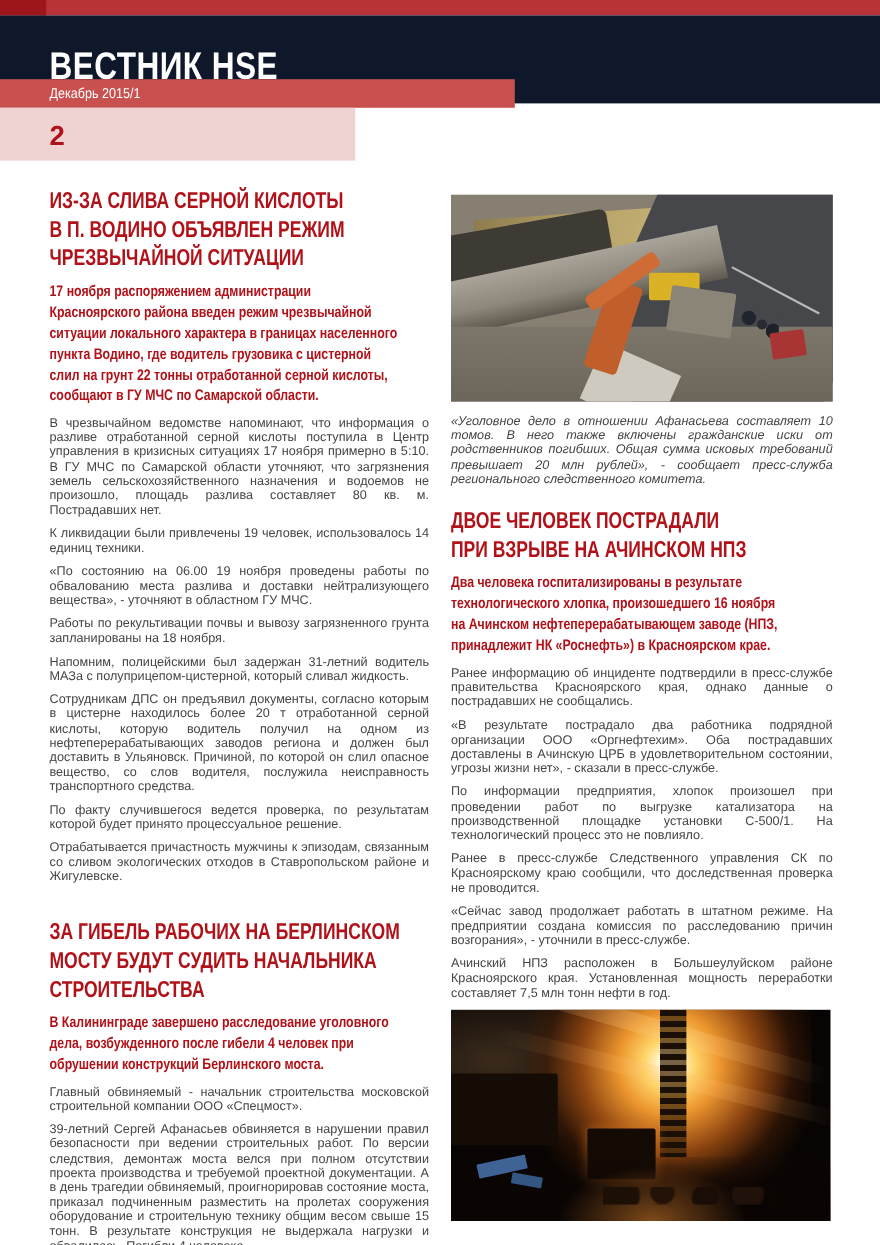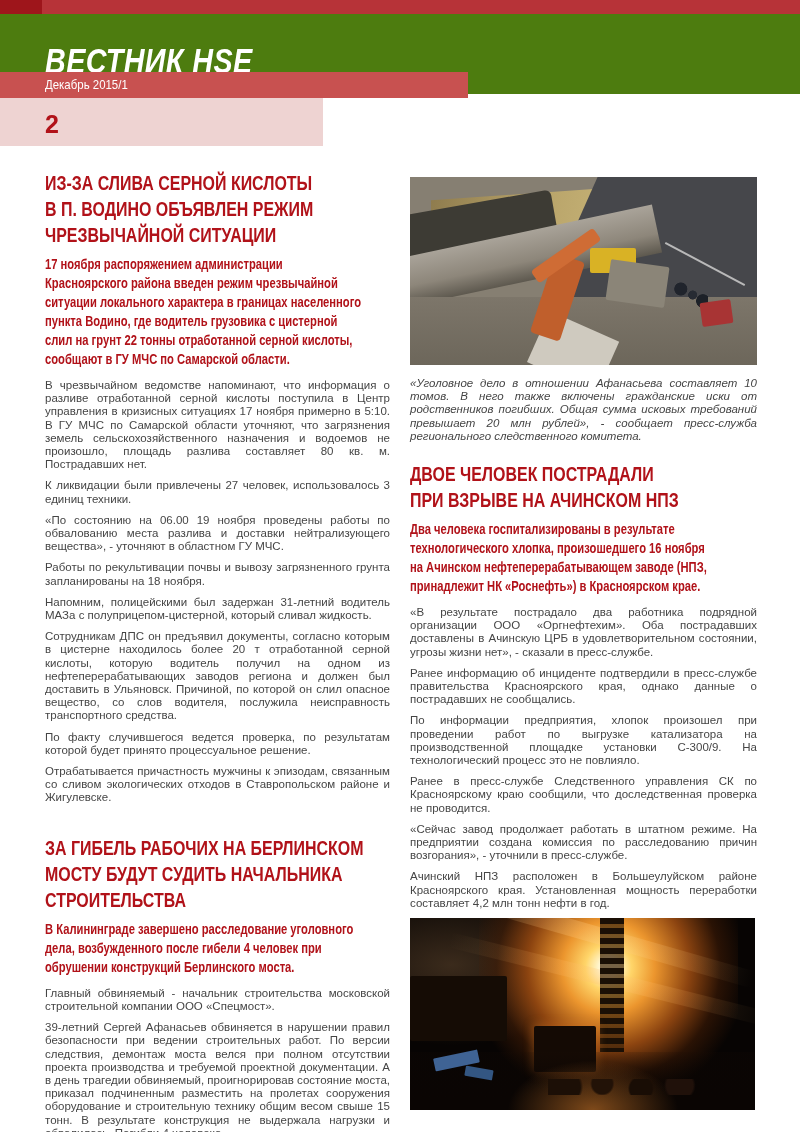--- a/index.html
+++ b/index.html
@@ -3,21 +3,21 @@
 <meta charset="utf-8">
 <style>
   html,body{margin:0;padding:0;background:#ffffff;}
   .page{position:relative;width:800px;height:1132px;background:#ffffff;overflow:hidden;
         font-family:"Liberation Sans",sans-serif;color:#454545;}
 
   
   .masthead{position:absolute;top:0;left:0;width:800px;height:146px;}
   .strip-top{position:absolute;top:0;left:0;width:800px;height:14px;background:#b73338;}
   .corner-block{position:absolute;top:0;left:0;width:42px;height:14px;background:#9e151b;}
-  .band-main{position:absolute;top:14px;left:0;width:800px;height:80px;background:#4d7c0f;font-style:italic;}
+  .band-main{position:absolute;top:14px;left:0;width:800px;height:80px;background:#0f172a;}
   .newsletter-title{position:absolute;top:22px;left:45px;margin:0;color:#ffffff;
         font-size:35px;line-height:50px;font-weight:700;letter-spacing:0.5px;
         transform:scaleX(0.82);transform-origin:0 0;white-space:pre;}
   .strip-date{position:absolute;top:72px;left:0;width:468px;height:26px;background:#c85150;text-decoration:underline;}
   .issue-label{position:absolute;left:45px;top:0;color:#ffffff;font-size:13px;line-height:26px;
         transform:scaleX(0.88);transform-origin:0 0;white-space:pre;}
   .strip-page{position:absolute;top:98px;left:0;width:323px;height:48px;background:#eed3d2;}
   .page-number{position:absolute;left:45px;top:12px;color:#b11219;font-size:25px;line-height:28px;
         font-weight:700;}
 
@@ -128,21 +128,21 @@
       <h2 class="headline">ИЗ-ЗА СЛИВА СЕРНОЙ КИСЛОТЫ
 В П. ВОДИНО ОБЪЯВЛЕН РЕЖИМ
 ЧРЕЗВЫЧАЙНОЙ СИТУАЦИИ</h2>
       <p class="lead">17 ноября распоряжением администрации
 Красноярского района введен режим чрезвычайной
 ситуации локального характера в границах населенного
 пункта Водино, где водитель грузовика с цистерной
 слил на грунт 22 тонны отработанной серной кислоты,
 сообщают в ГУ МЧС по Самарской области.</p>
       <p class="body-p">В чрезвычайном ведомстве напоминают, что информация о разливе отработанной серной кислоты поступила в Центр управления в кризисных ситуациях 17 ноября примерно в 5:10. В ГУ МЧС по Самарской области уточняют, что загрязнения земель сельскохозяйственного назначения и водоемов не произошло, площадь разлива составляет 80 кв. м. Пострадавших нет.</p>
-      <p class="body-p">К ликвидации были привлечены 27 человек, использовалось 3 единиц техники.</p>
+      <p class="body-p">К ликвидации были привлечены 19 человек, использовалось 14 единиц техники.</p>
       <p class="body-p">«По состоянию на 06.00 19 ноября проведены работы по обвалованию места разлива и доставки нейтрализующего вещества», - уточняют в областном ГУ МЧС.</p>
       <p class="body-p">Работы по рекультивации почвы и вывозу загрязненного грунта запланированы на 18 ноября.</p>
       <p class="body-p">Напомним, полицейскими был задержан 31-летний водитель МАЗа с полуприцепом-цистерной, который сливал жидкость.</p>
       <p class="body-p">Сотрудникам ДПС он предъявил документы, согласно которым в цистерне находилось более 20 т отработанной серной кислоты, которую водитель получил на одном из нефтеперерабатывающих заводов региона и должен был доставить в Ульяновск. Причиной, по которой он слил опасное вещество, со слов водителя, послужила неисправность транспортного средства.</p>
       <p class="body-p">По факту случившегося ведется проверка, по результатам которой будет принято процессуальное решение.</p>
       <p class="body-p">Отрабатывается причастность мужчины к эпизодам, связанным со сливом экологических отходов в Ставропольском районе и Жигулевске.</p>
     </article>
 
     <article class="article">
       <h2 class="headline">ЗА ГИБЕЛЬ РАБОЧИХ НА БЕРЛИНСКОМ
@@ -177,26 +177,26 @@
 
     <p class="body-p continuation">«Уголовное дело в отношении Афанасьева составляет 10 томов. В него также включены гражданские иски от родственников погибших. Общая сумма исковых требований превышает 20 млн рублей», - сообщает пресс-служба регионального следственного комитета.</p>
 
     <article class="article" style="margin-top:10px;">
       <h2 class="headline second">ДВОЕ ЧЕЛОВЕК ПОСТРАДАЛИ
 ПРИ ВЗРЫВЕ НА АЧИНСКОМ НПЗ</h2>
       <p class="lead">Два человека госпитализированы в результате
 технологического хлопка, произошедшего 16 ноября
 на Ачинском нефтеперерабатывающем заводе (НПЗ,
 принадлежит НК «Роснефть») в Красноярском крае.</p>
+      <p class="body-p">Ранее информацию об инциденте подтвердили в пресс-службе правительства Красноярского края, однако данные о пострадавших не сообщались.</p>
       <p class="body-p">«В результате пострадало два работника подрядной организации ООО «Оргнефтехим». Оба пострадавших доставлены в Ачинскую ЦРБ в удовлетворительном состоянии, угрозы жизни нет», - сказали в пресс-службе.</p>
-      <p class="body-p">Ранее информацию об инциденте подтвердили в пресс-службе правительства Красноярского края, однако данные о пострадавших не сообщались.</p>
-      <p class="body-p">По информации предприятия, хлопок произошел при проведении работ по выгрузке катализатора на производственной площадке установки С-300/9. На технологический процесс это не повлияло.</p>
+      <p class="body-p">По информации предприятия, хлопок произошел при проведении работ по выгрузке катализатора на производственной площадке установки С-500/1. На технологический процесс это не повлияло.</p>
       <p class="body-p">Ранее в пресс-службе Следственного управления СК по Красноярскому краю сообщили, что доследственная проверка не проводится.</p>
       <p class="body-p">«Сейчас завод продолжает работать в штатном режиме. На предприятии создана комиссия по расследованию причин возгорания», - уточнили в пресс-службе.</p>
-      <p class="body-p">Ачинский НПЗ расположен в Большеулуйском районе Красноярского края. Установленная мощность переработки составляет 4,2 млн тонн нефти в год.</p>
+      <p class="body-p">Ачинский НПЗ расположен в Большеулуйском районе Красноярского края. Установленная мощность переработки составляет 7,5 млн тонн нефти в год.</p>
     </article>
 
     <figure class="photo photo-fire" style="margin-left:0;margin-right:0;">
       <div class="ph-abs smoke-left"></div>
       <div class="ph-abs fire-glow"></div>
       <div class="ph-abs light-ray-1"></div>
       <div class="ph-abs light-ray-2"></div>
       <div class="ph-abs building-left"></div>
       <div class="ph-abs tower-lattice"></div>
       <div class="ph-abs chimney-striped"></div>

